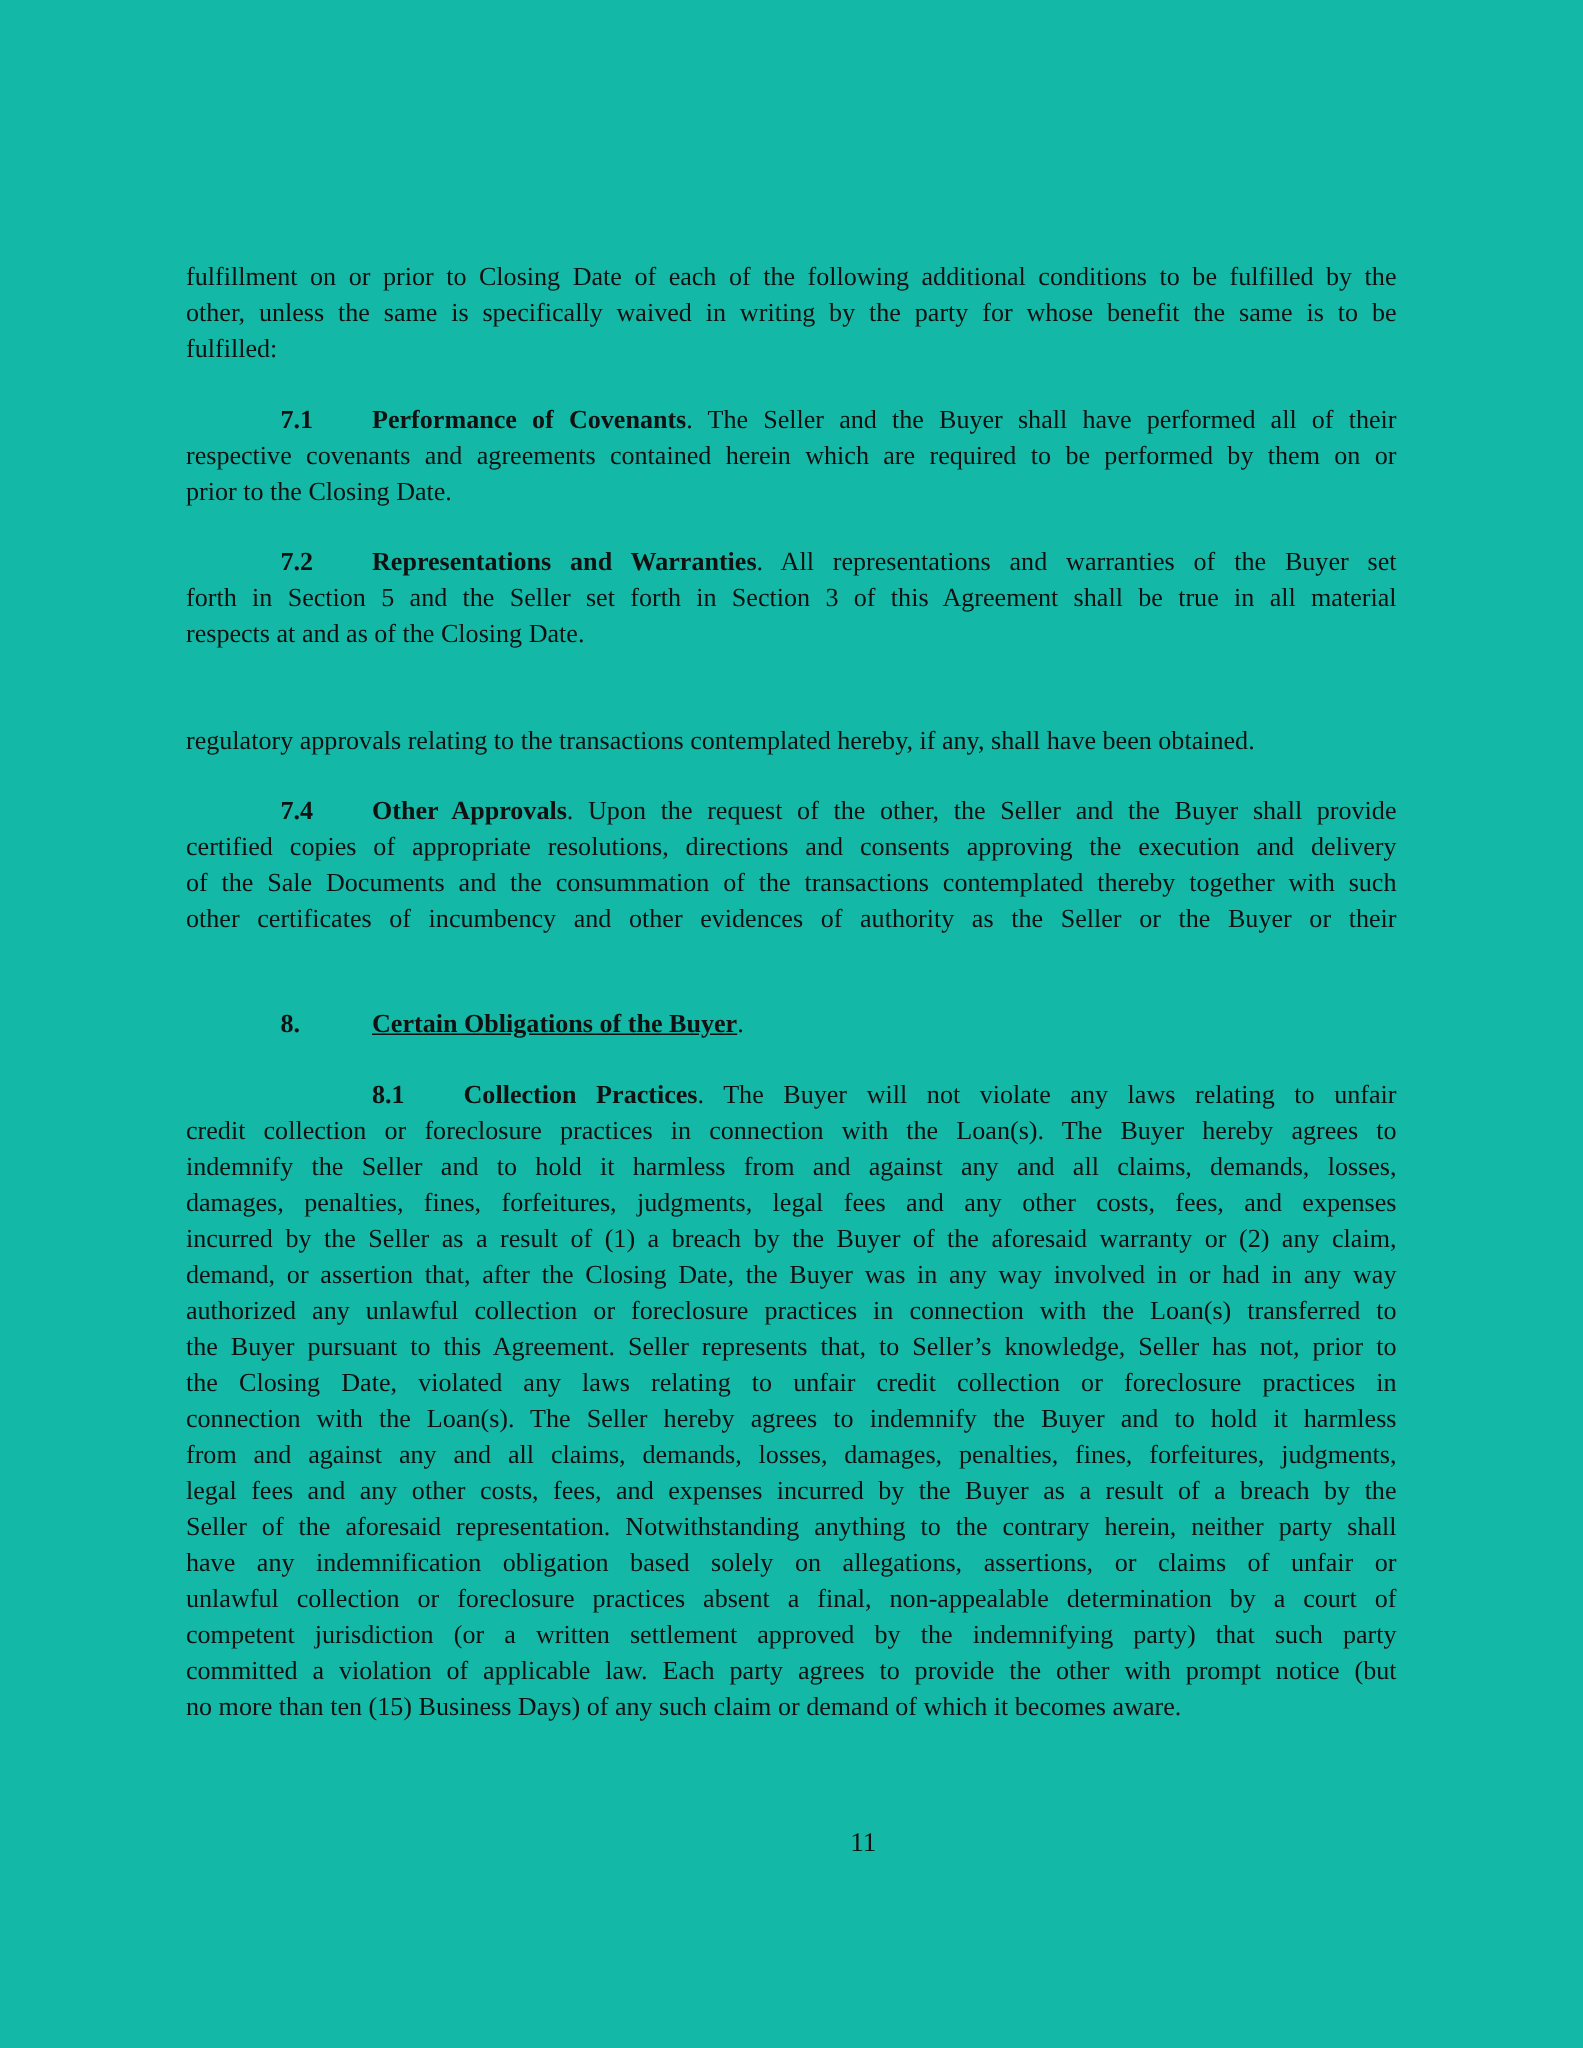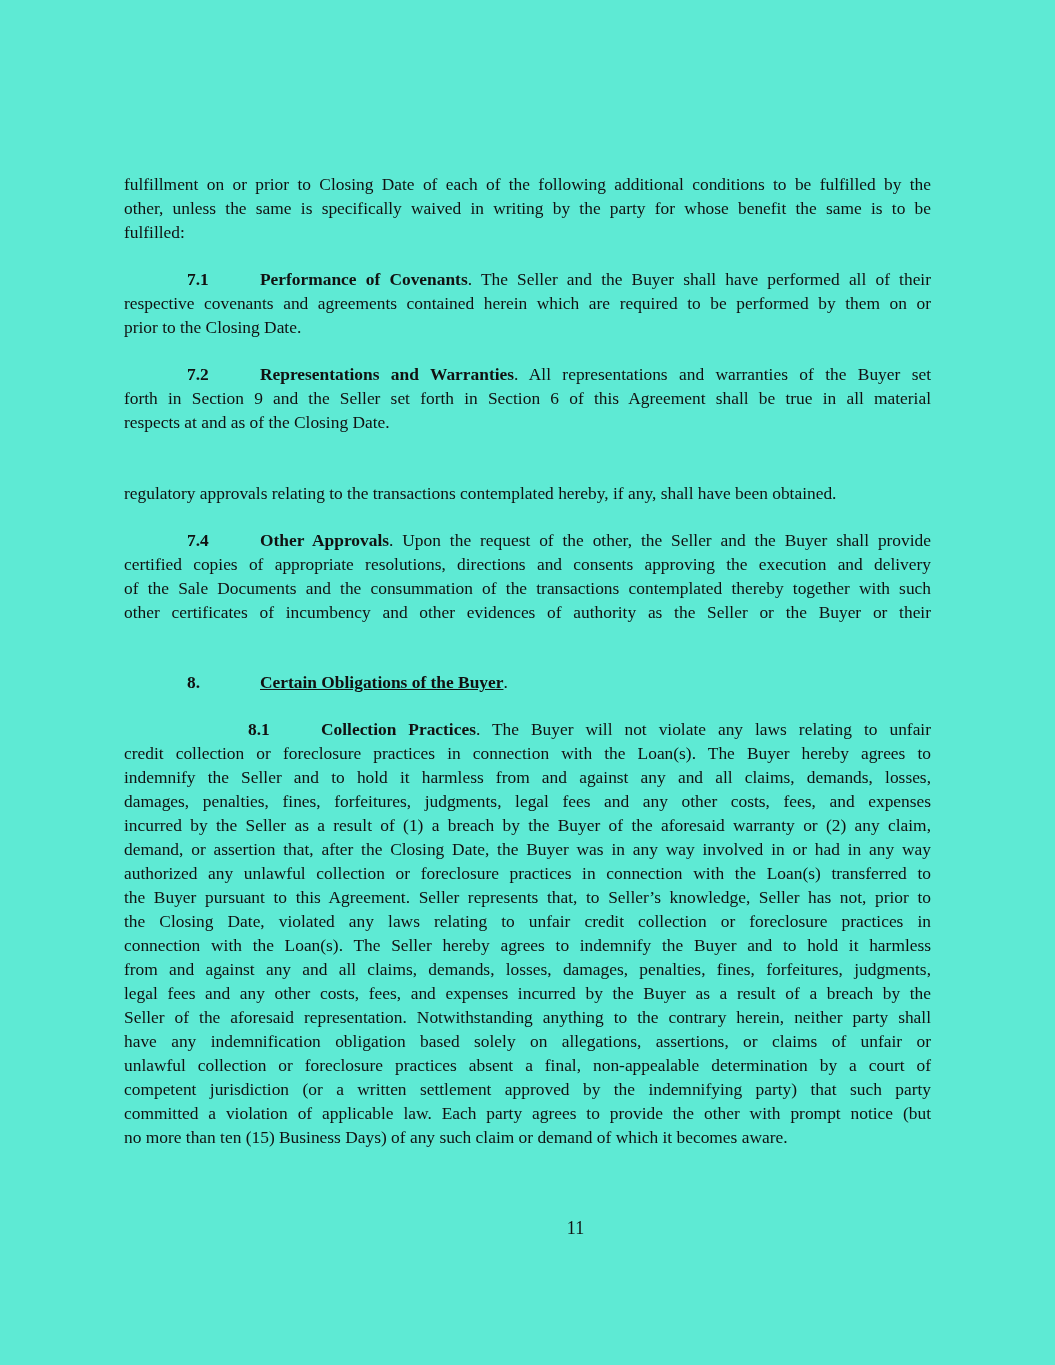--- a/index.html
+++ b/index.html
@@ -1,48 +1,48 @@
 <!DOCTYPE html>
 <html><head>
 <meta charset="utf-8">
 <style>
   html, body { margin: 0; padding: 0; background: #ffffff; }
   body { width: 1055px; height: 1365px; position: relative; overflow: hidden; }
   .page {
-    position: absolute; left: 0; top: 0; width: 1055px; height: 1365px; background: #5eead4;
+    position: absolute; left: 0; top: 0; width: 1055px; height: 1365px; background: #14b8a6;
     font-family: "Liberation Serif", serif; font-size: 17.4px; color: #111111;
   }
   .line {
     position: absolute; left: 124px; width: 807px; height: 24px; line-height: 24px;
     white-space: nowrap; text-align: justify; text-align-last: justify;
   }
   .line.last { text-align-last: left; }
   .num { display: inline-block; width: 61px; font-weight: bold; }
-  .hd { font-weight: bold; margin-left: 12px; }
+  .hd { font-weight: bold; }
   .ul { text-decoration: underline; }
   .pagenum {
     position: absolute; left: 0; width: 1055px; top: 1218px; text-align: center;
     font-family: Liberation Serif, serif; font-size: 18px; color: #111; padding-left: 48px;
   }
 </style>
 </head>
 <body>
 
 <div class="page">
 
   <div class="line" style="top:172px">fulfillment on or prior to Closing Date of each of the following additional conditions to be fulfilled by the</div>
   <div class="line" style="top:196px">other, unless the same is specifically waived in writing by the party for whose benefit the same is to be</div>
   <div class="line last" style="top:220px">fulfilled:</div>
 
   <div class="line" style="top:267px; left:187px; width:744px"><span class="num">7.1</span><span class="hd">Performance of Covenants</span><span>.  The Seller and the Buyer shall have performed all of their</span></div>
   <div class="line" style="top:291px">respective covenants and agreements contained herein which are required to be performed by them on or</div>
   <div class="line last" style="top:315px">prior to the Closing Date.</div>
 
   <div class="line" style="top:362px; left:187px; width:744px"><span class="num">7.2</span><span class="hd">Representations and Warranties</span><span>.  All representations and warranties of the Buyer set</span></div>
-  <div class="line" style="top:386px">forth in Section 9 and the Seller set forth in Section 6 of this Agreement shall be true in all material</div>
+  <div class="line" style="top:386px">forth in Section 5 and the Seller set forth in Section 3 of this Agreement shall be true in all material</div>
   <div class="line last" style="top:410px">respects at and as of the Closing Date.</div>
 
   <div class="line last" style="top:481px">regulatory approvals relating to the transactions contemplated hereby, if any, shall have been obtained.</div>
 
   <div class="line" style="top:528px; left:187px; width:744px"><span class="num">7.4</span><span class="hd">Other Approvals</span><span>.  Upon the request of the other, the Seller and the Buyer shall provide</span></div>
   <div class="line" style="top:552px">certified copies of appropriate resolutions, directions and consents approving the execution and delivery</div>
   <div class="line" style="top:576px">of the Sale Documents and the consummation of the transactions contemplated thereby together with such</div>
   <div class="line" style="top:600px">other certificates of incumbency and other evidences of authority as the Seller or the Buyer or their</div>
 
   <div class="line last" style="top:670px; left:187px; width:744px"><span class="num">8.</span><span class="hd ul">Certain Obligations of the Buyer</span><span>.</span></div>

